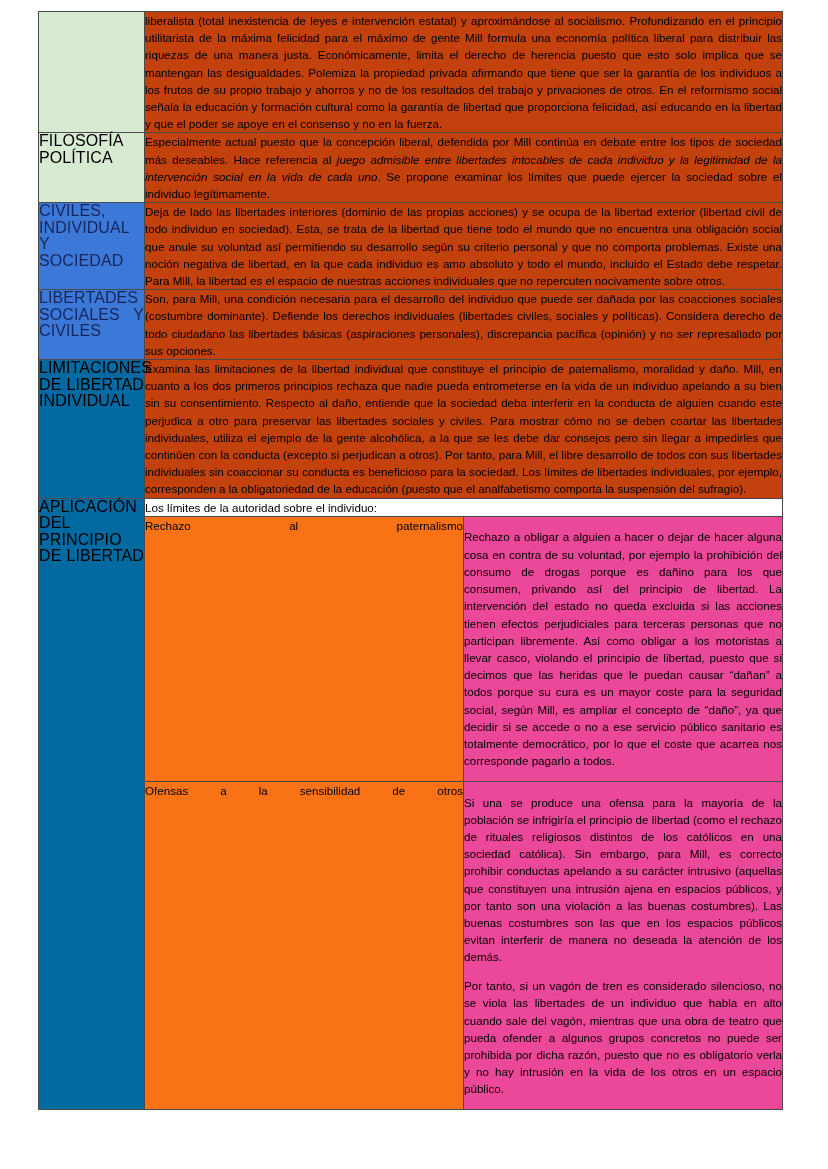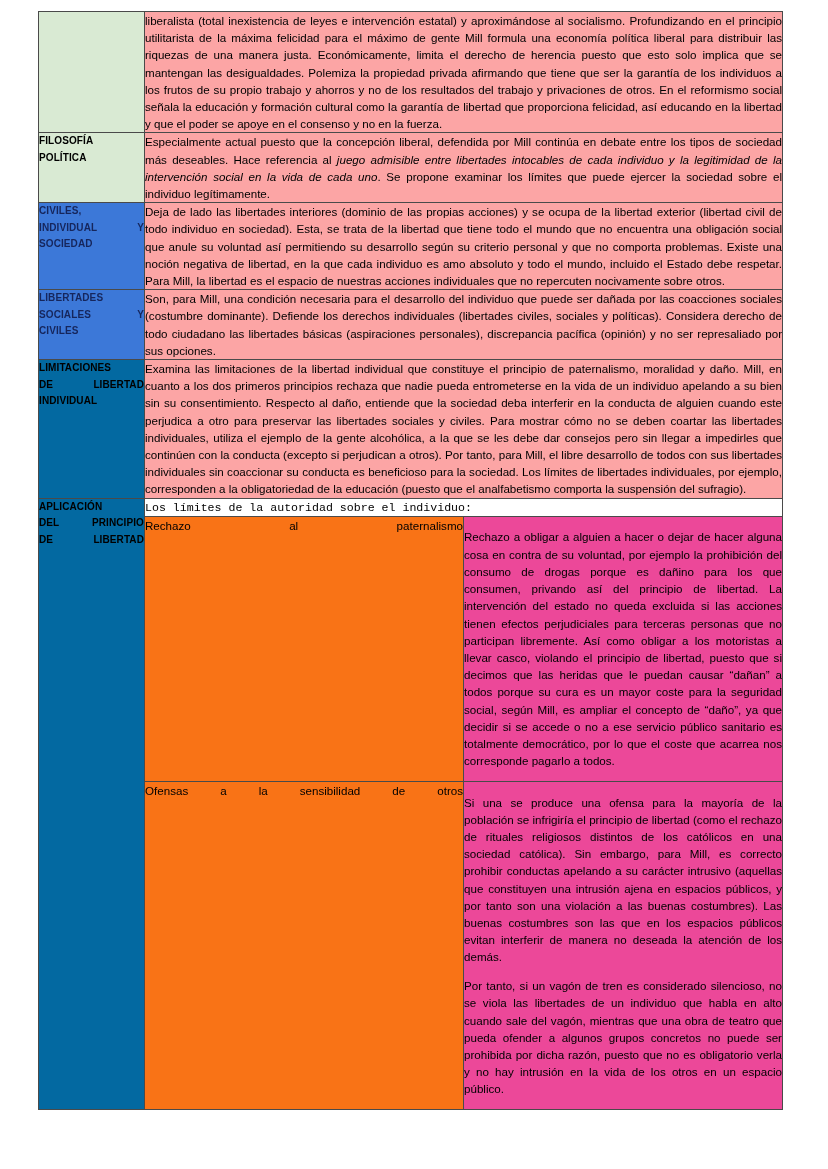--- a/index.html
+++ b/index.html
@@ -28,41 +28,41 @@
     border: 1.2px solid #4a4a4a;
   }
   table.doc-table td {
     border: 1.2px solid #4a4a4a;
     vertical-align: top;
     padding: 0;
   }
   .label-cell {
     width: 105px;
     padding: 7px 6px 6px 7px;
-    font-weight: bold;
-    font-size: 10px;
+    font-weight: normal;
+    font-size: 16px;
     line-height: 16.6px;
     text-align: justify;
     text-align-last: justify;
     letter-spacing: 0.1px;
   }
   .label-cell .lbl {
     display: block;
   }
   .green { background: #d9ead3; color: #000000; }
   .blue  { background: #3c78d8; color: #16265c; }
   .amber { background: #0369a1; color: #000000; }
   .blank { background: #d9ead3; }
 
   .body-cell {
     padding: 8px 9px 7px 8px;
     font-size: 11.6px;
     line-height: 17.2px;
     text-align: justify;
-    background: #fca5a5;
+    background: #c2410c;
   }
   .body-cell p {
     margin: 0;
   }
   em {
     font-style: italic;
   }
   .sub-intro {
     padding: 7px 9px 6px 8px;
     font-size: 11.6px;
@@ -87,21 +87,21 @@
     background: #ec4899;
   }
   .nested-wrap td {
     border: 1.2px solid #4a4a4a;
   }
   .nested-wrap {
     border-collapse: collapse;
     width: 100%;
     table-layout: fixed;
   }
-  .no-top-border { border-top: none !important; font-family: Liberation Mono, monospace; }
+  .no-top-border { border-top: none !important; }
   .no-left-border { border-left: none !important; }
   .no-right-border { border-right: none !important; }
   .no-bottom-border { border-bottom: none !important; }
   .outer-no-pad { padding: 0 !important; }
 </style>
 </head>
 <body>
 
 <div class="page">
 

